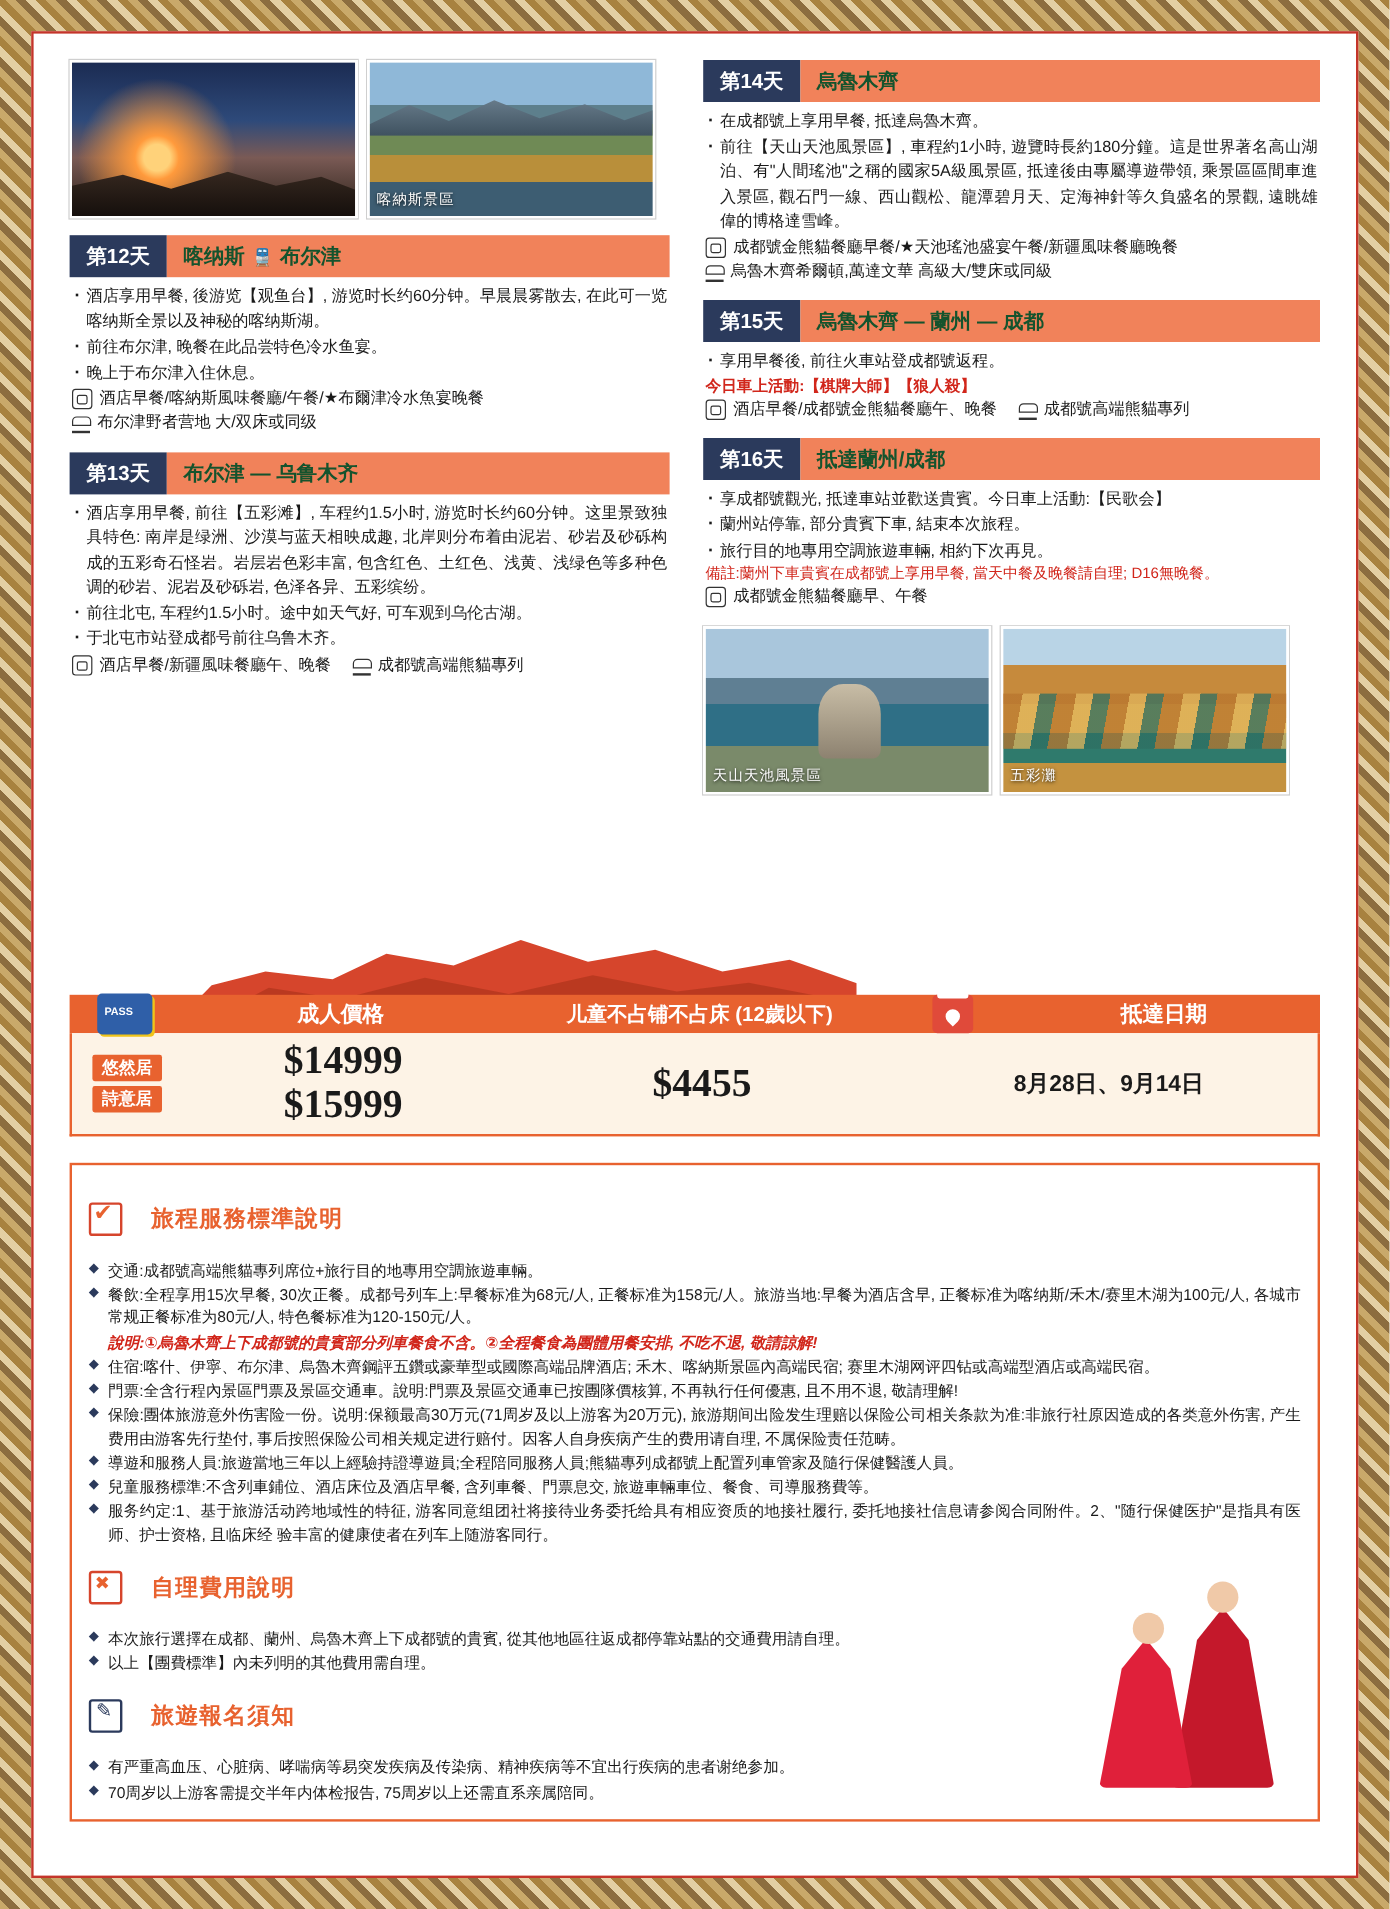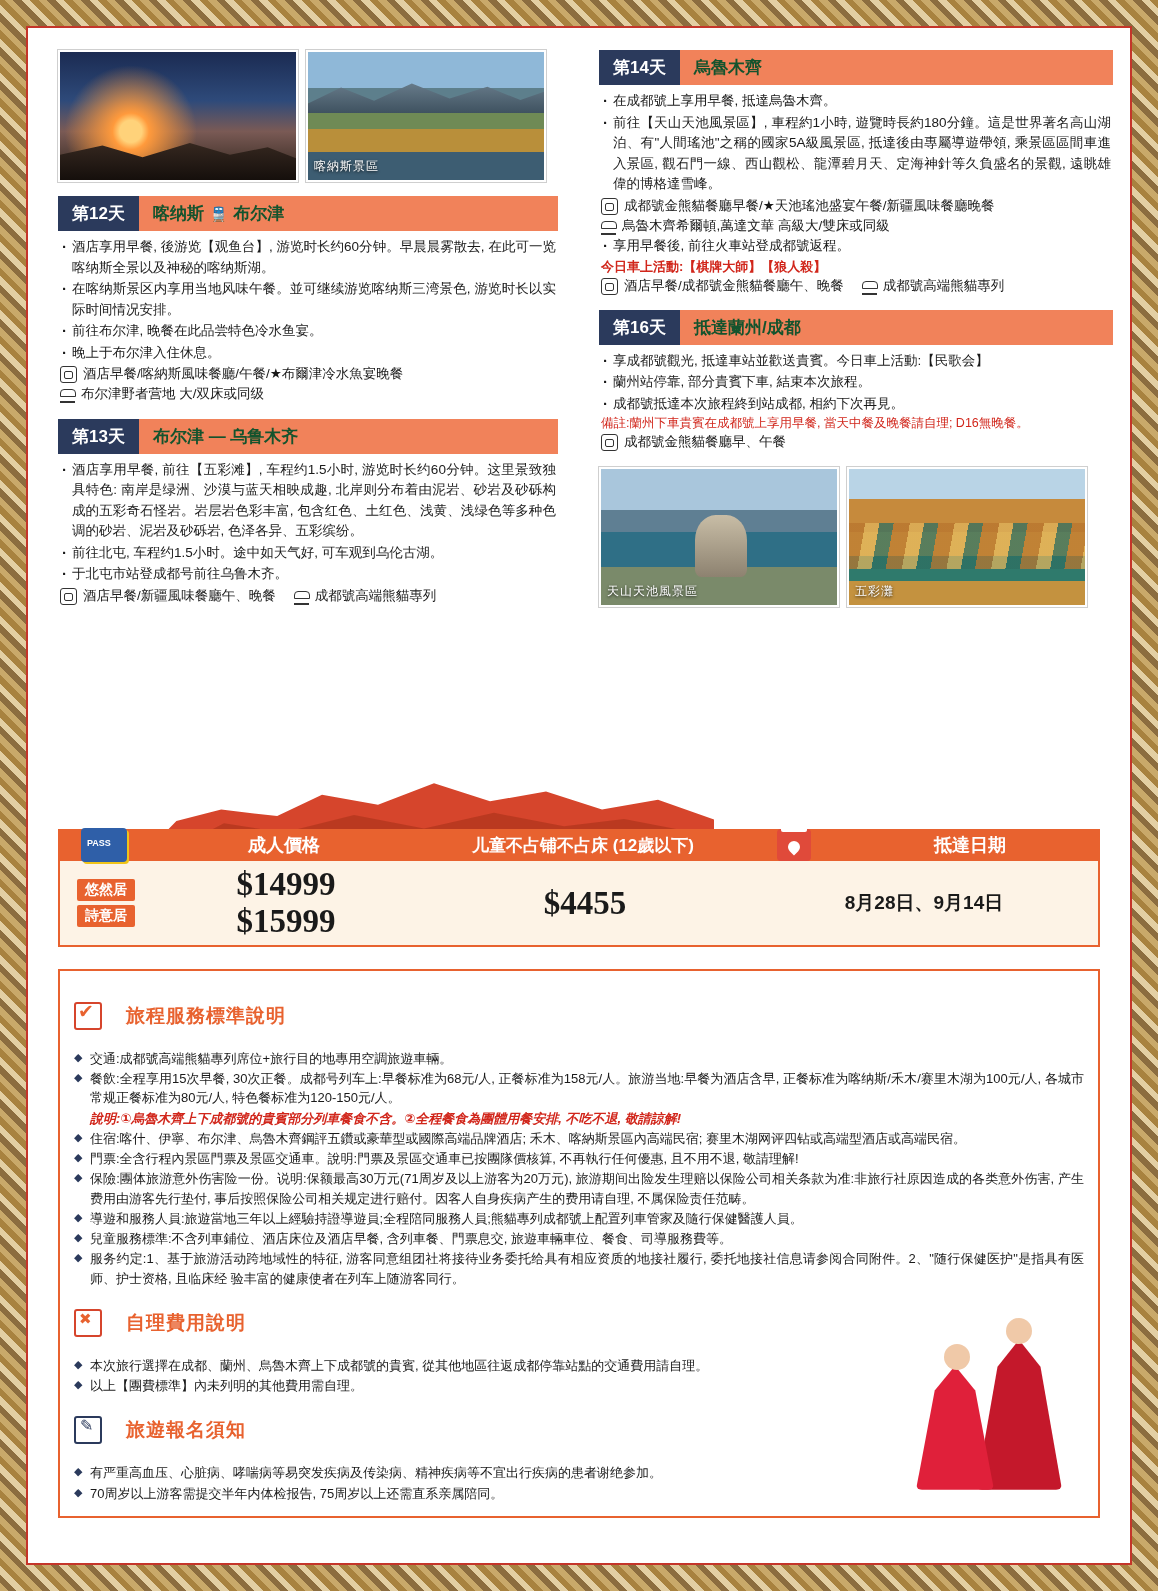--- a/index.html
+++ b/index.html
@@ -20,21 +20,21 @@
   .frame-inner{
     position:absolute;left:26px;top:26px;width:1106px;height:1539px;
     background:#ffffff;border:2px solid #c4352a;box-sizing:border-box;
   }
   .page{
     position:absolute;left:34px;top:34px;width:1090px;height:1523px;
     background:#fff;box-sizing:border-box;overflow:hidden;
   }
   
   .col-left{position:absolute;left:24px;top:16px;width:500px;}
-  .col-right{position:absolute;left:565px;top:16px;width:514px;}
+  .col-right{position:absolute;left:552px;top:16px;width:514px;}
 
   
   .photo-row{display:flex;gap:8px;}
   .photo{position:relative;border:2px solid #fff;box-shadow:0 0 0 1px #cfcfcf;overflow:hidden;}
   .photo .cap{
     position:absolute;left:6px;bottom:5px;color:#fff;font-size:12px;
     text-shadow:0 1px 3px rgba(0,0,0,.9);letter-spacing:1px;
   }
   .ph-sunrise{width:236px;height:128px;background:
      radial-gradient(circle at 30% 62%,#ffd27a 0 6%,#ff9a3c 10%,rgba(255,150,60,0) 36%),
@@ -161,21 +161,20 @@
     <div class="day-head">
       <div class="day-num">第12天</div>
       <div class="day-title">
         <span>喀纳斯</span>
         <span class="sep-ico">🚆</span>
         <span>布尔津</span>
       </div>
     </div>
     <ul class="lines">
       <li><span>酒店享用早餐, 後游览【观鱼台】, 游览时长约60分钟。早晨晨雾散去, 在此可一览喀纳斯全景以及神秘的喀纳斯湖。</span></li>
-      <li><span>在喀纳斯景区内享用当地风味午餐。並可继续游览喀纳斯三湾景色, 游览时长以实际时间情况安排。</span></li>
       <li><span>前往布尔津, 晚餐在此品尝特色冷水鱼宴。</span></li>
       <li><span>晚上于布尔津入住休息。</span></li>
     </ul>
     <div class="meal-line">
       <span class="meal-ico"></span>
       <span>酒店早餐/喀納斯風味餐廳/午餐/★布爾津冷水魚宴晚餐</span>
     </div>
     <div class="meal-line">
       <span class="hotel-ico"></span>
       <span>布尔津野者营地 大/双床或同级</span>
@@ -214,41 +213,47 @@
     </ul>
     <div class="meal-line">
       <span class="meal-ico"></span>
       <span>成都號金熊貓餐廳早餐/★天池瑤池盛宴午餐/新疆風味餐廳晚餐</span>
     </div>
     <div class="meal-line">
       <span class="hotel-ico"></span>
       <span>烏魯木齊希爾頓,萬達文華 高級大/雙床或同級</span>
     </div>
 
+    <div class="day-head">
+      <div class="day-num">第15天</div>
+      <div class="day-title">
+        <span>烏魯木齊 — 蘭州 — 成都</span>
+      </div>
+    </div>
     <ul class="lines">
       <li><span>享用早餐後, 前往火車站登成都號返程。</span></li>
     </ul>
     <div class="hl-red b" style="padding-left:2px">今日車上活動:【棋牌大師】【狼人殺】</div>
     <div class="meal-line">
       <span class="meal-ico"></span>
       <span>酒店早餐/成都號金熊貓餐廳午、晚餐</span>
       <span class="hotel-ico" style="margin-left:12px"></span>
       <span>成都號高端熊貓專列</span>
     </div>
 
     <div class="day-head">
       <div class="day-num">第16天</div>
       <div class="day-title">
         <span>抵達蘭州/成都</span>
       </div>
     </div>
     <ul class="lines">
       <li><span>享成都號觀光, 抵達車站並歡送貴賓。今日車上活動:【民歌会】</span></li>
       <li><span>蘭州站停靠, 部分貴賓下車, 結束本次旅程。</span></li>
-      <li><span>成都號抵達本次旅程終到站成都, 相約下次再見。</span></li>
+      <li><span>旅行目的地專用空調旅遊車輛, 相約下次再見。</span></li>
     </ul>
     <div class="hl-red" style="padding-left:2px;font-size:12.5px">備註:蘭州下車貴賓在成都號上享用早餐, 當天中餐及晚餐請自理; D16無晚餐。</div>
     <div class="meal-line">
       <span class="meal-ico"></span>
       <span>成都號金熊貓餐廳早、午餐</span>
     </div>
 
     <div class="photo-row" style="margin-top:14px">
       <div class="photo ph-tianchi">
         <span class="cap">天山天池風景區</span>

